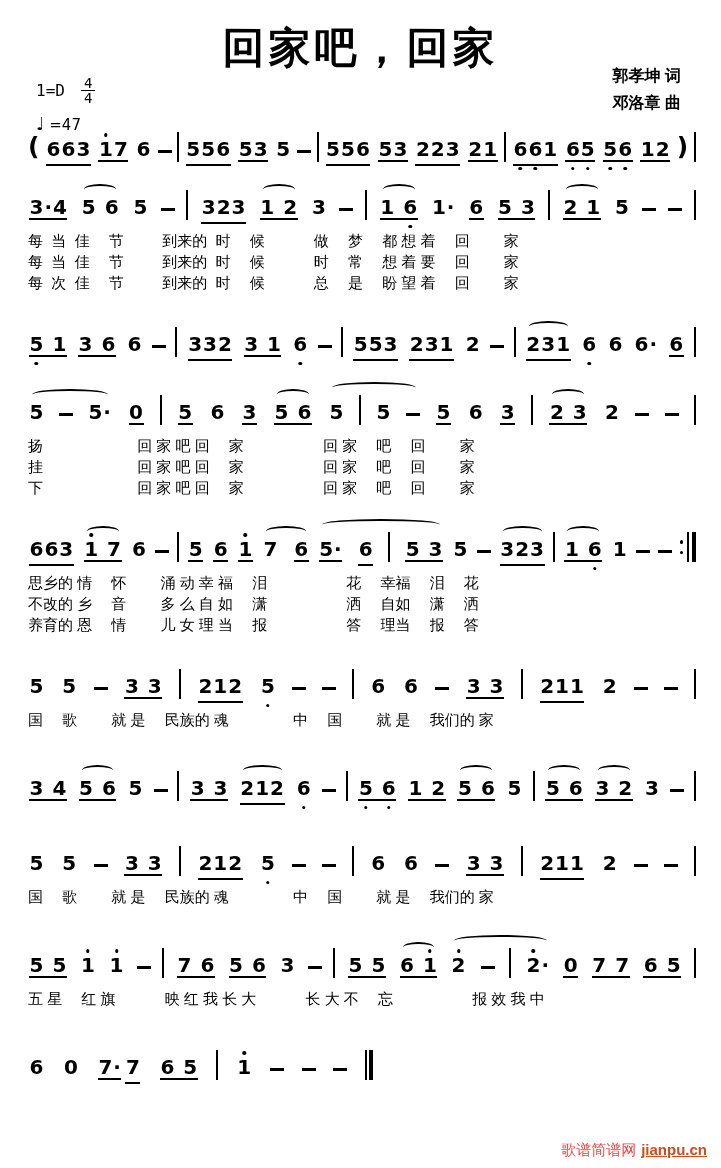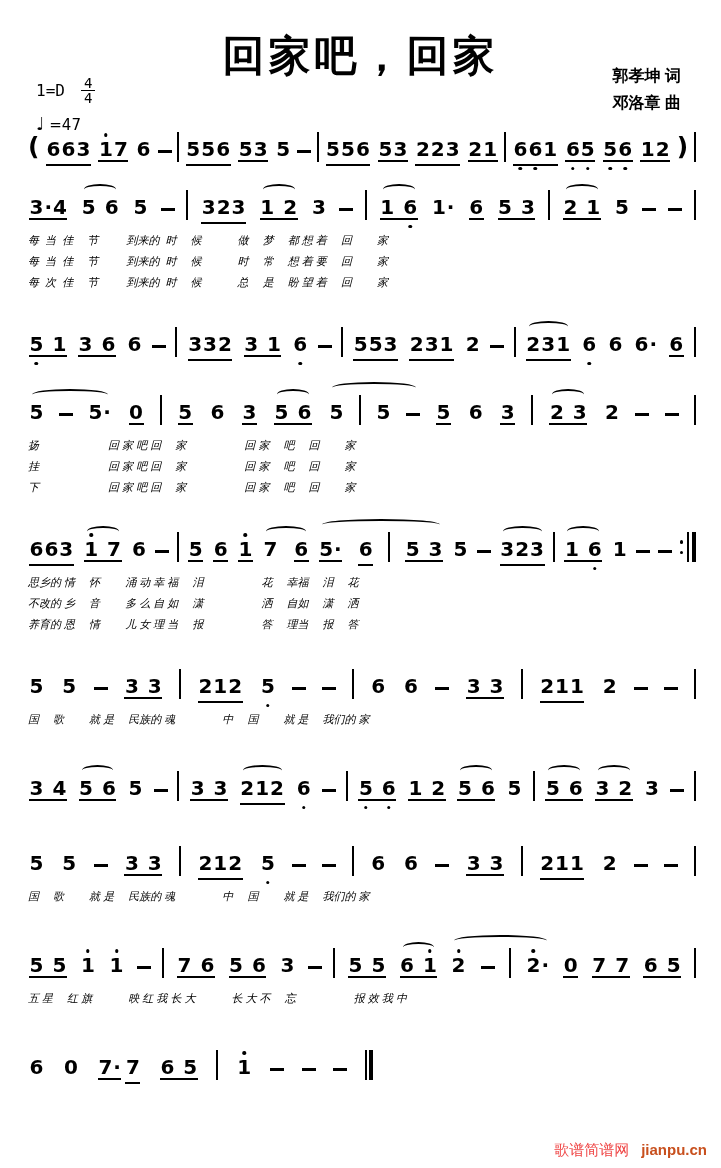--- a/index.html
+++ b/index.html
@@ -1,21 +1,21 @@
 <!DOCTYPE html>
 <html><head>
 <meta charset="utf-8">
 <style>
   * { margin:0; padding:0; box-sizing:border-box; }
   html,body { background:#fff; }
   body { width:721px; height:1168px; font-family:"Liberation Sans",sans-serif; color:#000; }
   .page { position:relative; width:721px; height:1168px; overflow:hidden; background:#fff; }
 
   .title { text-align:center; font-family:"DejaVu Serif","Liberation Serif",serif;
-           font-weight:bold; font-size:42px; padding-top:28px; letter-spacing:4px; }
+           font-weight:bold; font-size:42px; padding-top:20px; letter-spacing:4px; }
   .credits { position:absolute; right:40px; top:62px; font-size:16px; line-height:27px;
              font-weight:bold; font-family:"Liberation Sans",sans-serif; }
   .keysig { position:absolute; left:36px; top:76px; font-size:16px; }
   .keyrow { display:flex; align-items:center; gap:16px; font-family:"DejaVu Sans Mono",monospace; }
   .frac { display:inline-flex; flex-direction:column; align-items:center; font-size:14px; line-height:14px; }
   .frac .ftop { border-bottom:1.5px solid #000; padding:0 3px; }
   .tempo { margin-top:8px; font-size:15px; font-family:"DejaVu Sans",sans-serif; }
   .tempo .qnote { font-size:18px; }
 
   .score { position:absolute; top:128px; left:28px; width:668px; }
@@ -47,25 +47,25 @@
   .barR .thick { width:3.5px; height:30px; background:#000; }
   .paren { font-family:"DejaVu Sans",sans-serif; font-weight:bold; font-size:25px;
            line-height:1; padding-bottom:3px; }
 
   .slur { position:relative; display:inline-flex; align-items:flex-end; gap:14px; }
   .slur::before { content:""; position:absolute; top:-13px; left:4px; right:4px; height:9px;
                   border-top:2px solid #000; border-radius:50%; }
   .tight { display:inline-flex; align-items:flex-end; gap:2px; }
 
   .lyrics { margin-top:6px; }
-  .lyr { white-space:pre; font-size:11px; line-height:21px; font-family:"Liberation Sans",sans-serif;font-style:italic; }
+  .lyr { white-space:pre; font-size:15px; line-height:21px; font-family:"Liberation Sans",sans-serif; }
 
   .wm { position:absolute; right:14px; bottom:8px; font-size:15px; }
   .wm .wmname { font-family:"Liberation Sans",sans-serif; }
-  .wm .wmlink { font-weight:bold; margin-left:12px; cursor:pointer; }
+  .wm .wmlink { font-weight:bold; margin-left:5px; cursor:pointer;text-decoration:underline; }
 </style>
 </head>
 <body>
 
 <div class="page">
 
   <h1 class="title">回家吧，回家</h1>
 
   <div class="credits">
     <div>郭孝坤 词</div>

